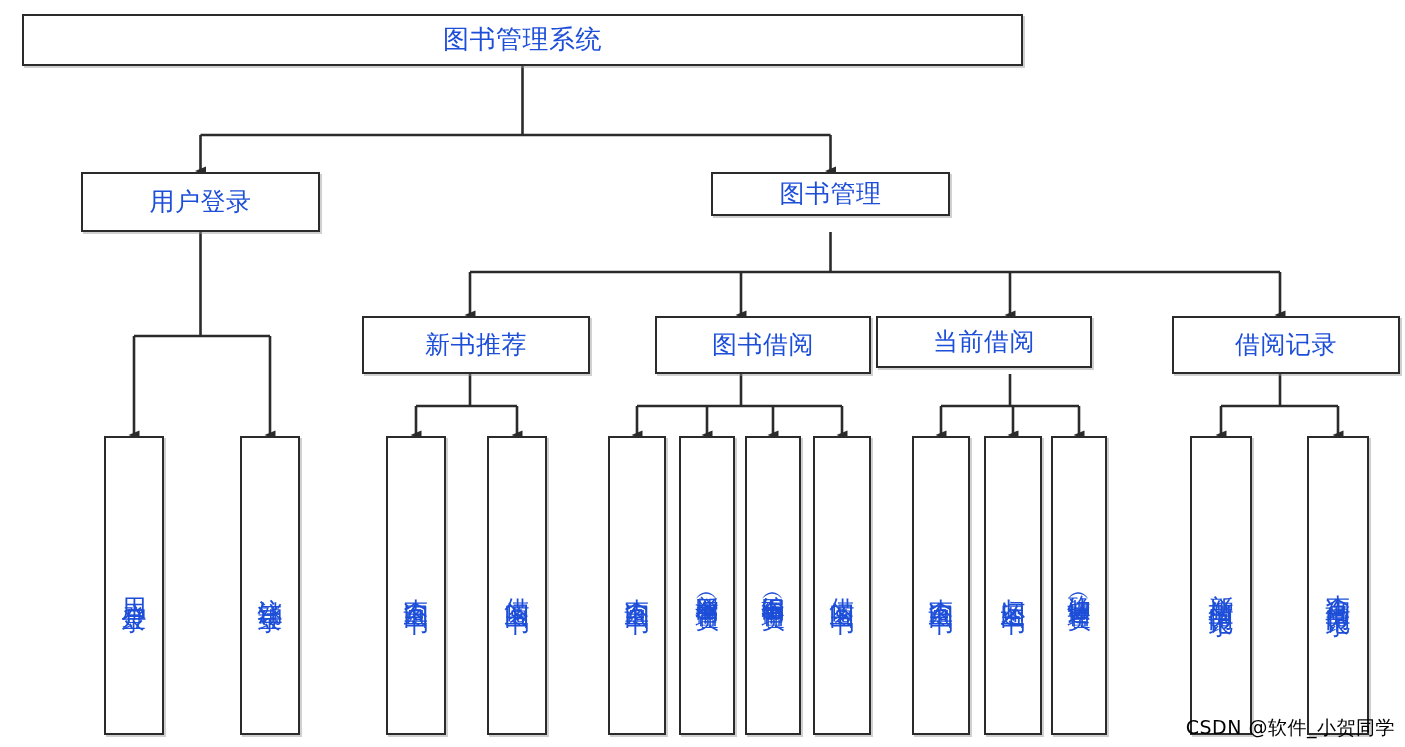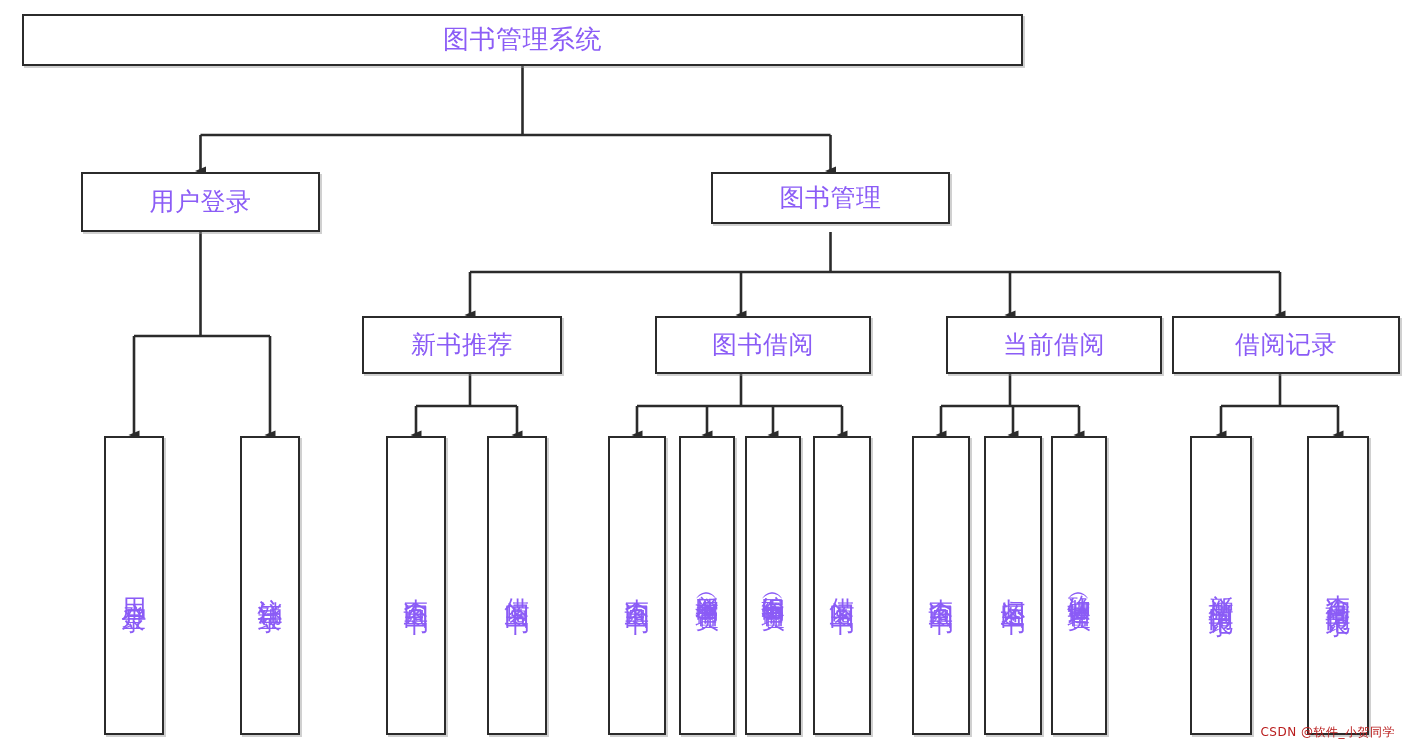--- a/index.html
+++ b/index.html
@@ -31,21 +31,21 @@
     box-sizing: border-box;
     background: #ffffff;
     border: 2.5px solid #2b2b2b;
     box-shadow: 2px 2px 0 rgba(150,150,150,0.45);
     display: flex;
     align-items: center;
     justify-content: center;
     overflow: hidden;
   }
   .node-label {
-    color: #8b5cf6;
+    color: #1d4ed8;
     font-family: "DejaVu Sans", "Liberation Sans", sans-serif;
     line-height: 1.12;
     letter-spacing: 0.5px;
     white-space: nowrap;
   }
   .node-box.horiz .node-label {
     font-size: 25px;
     text-align: center;
   }
   .node-box.root .node-label {
@@ -60,22 +60,22 @@
     text-align: center;
   }
   .node-box.vert.narrow .node-label {
     font-size: 23px;
     letter-spacing: 2px;
   }
   #watermark {
     position: absolute;
     right: 10px;
     bottom: 6px;
-    font-size: 12px;
-    color: #b91c1c;
+    font-size: 19px;
+    color: #000000;
     font-family: "DejaVu Sans", "Liberation Sans", sans-serif;
     letter-spacing: 0.5px;
     white-space: nowrap;
     pointer-events: none;
   }
 </style>
 </head>
 <body>
 
 <div id="diagram-root">
@@ -123,30 +123,30 @@
       </g>
   </svg>
 
   <div id="node-layer">
       <div class="node-box horiz root" style="left: 22px; top: 14px; width: 1001px; height: 52px;">
         <span class="node-label">图书管理系统</span>
       </div>
       <div class="node-box horiz" style="left: 81px; top: 172px; width: 239px; height: 60px;">
         <span class="node-label">用户登录</span>
       </div>
-      <div class="node-box horiz" style="left: 711px; top: 172px; width: 239px; height: 52px;">
+      <div class="node-box horiz" style="left: 711px; top: 172px; width: 239px; height: 44px;">
         <span class="node-label">图书管理</span>
       </div>
-      <div class="node-box horiz" style="left: 362px; top: 316px; width: 200px; height: 58px;">
+      <div class="node-box horiz" style="left: 362px; top: 316px; width: 228px; height: 58px;">
         <span class="node-label">新书推荐</span>
       </div>
       <div class="node-box horiz" style="left: 655px; top: 316px; width: 216px; height: 58px;">
         <span class="node-label">图书借阅</span>
       </div>
-      <div class="node-box horiz" style="left: 946px; top: 316px; width: 216px; height: 58px;">
+      <div class="node-box horiz" style="left: 876px; top: 316px; width: 216px; height: 52px;">
         <span class="node-label">当前借阅</span>
       </div>
       <div class="node-box horiz" style="left: 1172px; top: 316px; width: 228px; height: 58px;">
         <span class="node-label">借阅记录</span>
       </div>
       <div class="node-box vert" style="left: 104px; top: 436px; width: 60px; height: 299px;">
         <span class="node-label">用户登录</span>
       </div>
       <div class="node-box vert" style="left: 240px; top: 436px; width: 60px; height: 299px;">
         <span class="node-label">注销登录</span>

